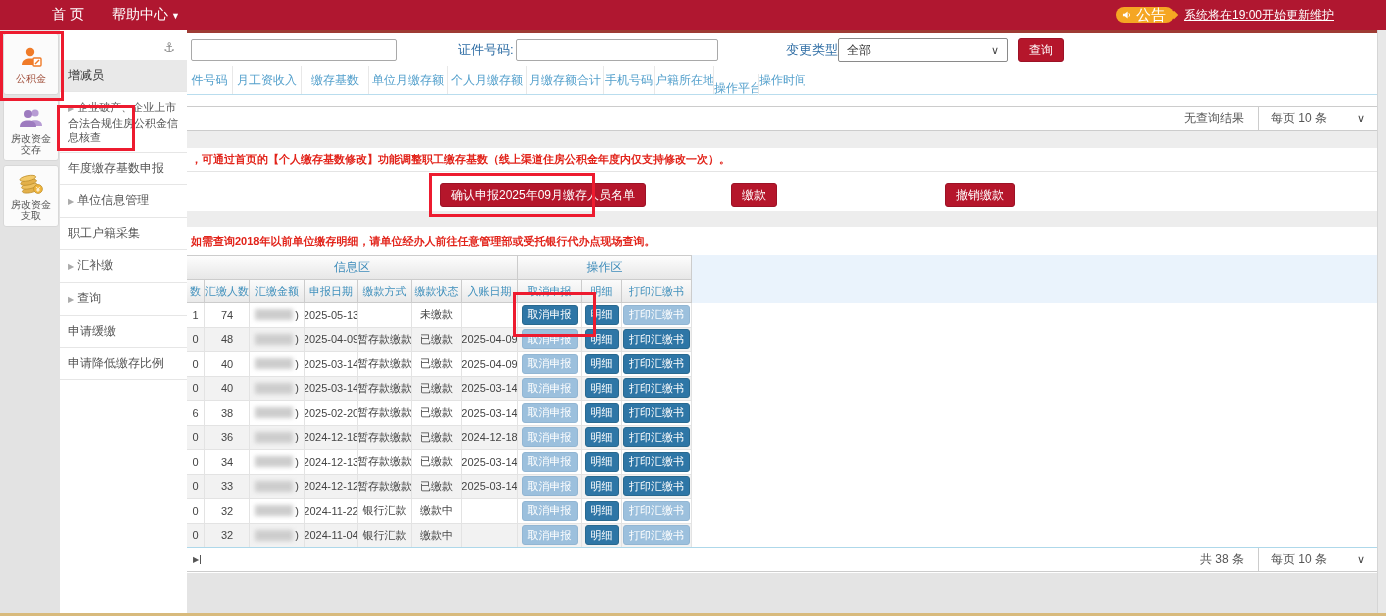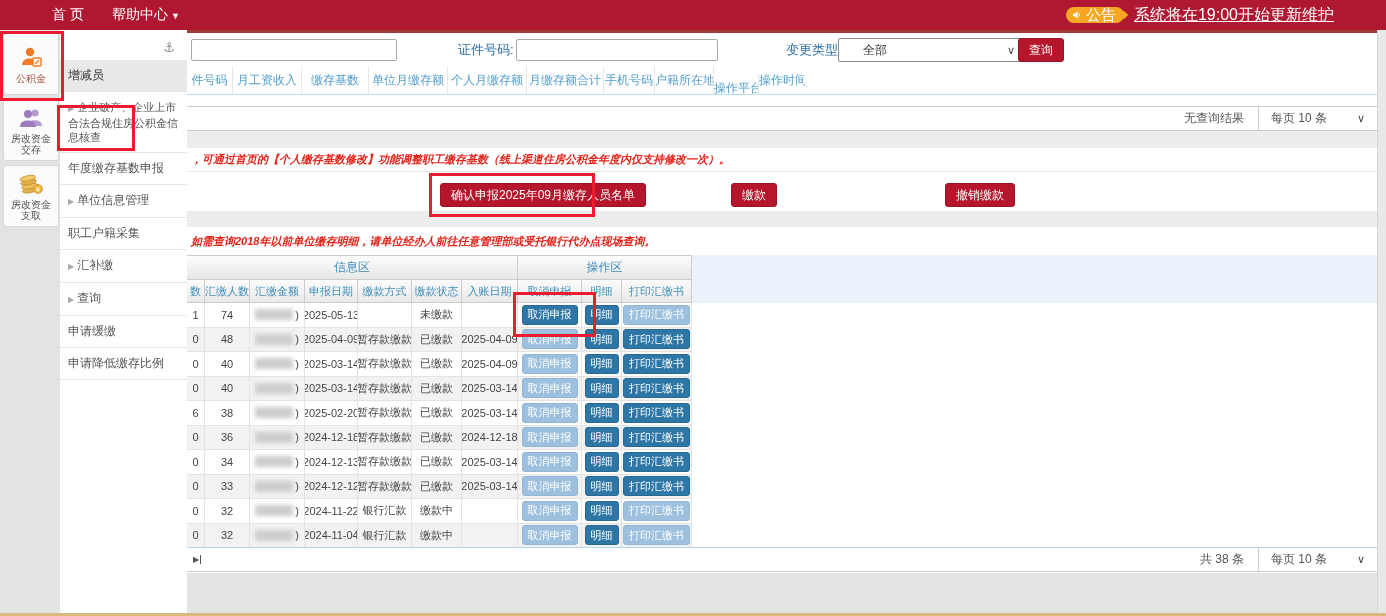--- a/index.html
+++ b/index.html
@@ -7,21 +7,21 @@
   .page{position:relative;width:1386px;height:616px;overflow:hidden;background:#fff;}
 
   
   .topbar{position:absolute;left:0;top:0;width:1386px;height:30px;background:#b01730;color:#fff;display:flex;align-items:center;}
   .topnav{display:flex;align-items:center;gap:28px;padding-left:52px;font-size:14px;}
   .topnav .navitem{cursor:pointer;white-space:nowrap;}
   .topnav .caret{font-size:9px;margin-left:3px;}
   .top-right{position:absolute;right:52px;top:0;height:30px;display:flex;align-items:center;gap:10px;}
   .announce-badge{position:relative;background:#f5a623;color:#fff;font-size:15px;border-radius:9px;height:16px;display:flex;align-items:center;gap:4px;padding:0 8px 0 6px;}
   .announce-badge .tip{position:absolute;right:-3px;top:5px;width:6px;height:6px;background:#f5a623;transform:rotate(45deg);}
-  .announce-link{color:#fff;font-size:16px;text-decoration:underline;cursor:pointer;white-space:nowrap;}
+  .announce-link{color:#fff;font-size:12px;text-decoration:underline;cursor:pointer;white-space:nowrap;}
 
   
   .leftrail{position:absolute;left:0;top:30px;width:60px;height:586px;background:#e3e3e3;border-right:1px solid #d0d0d0;padding-left:30px;}
   .railcard{position:absolute;left:3px;width:54px;height:60px;background:#fbfbfb;border:1px solid #d8d8d8;border-radius:3px;display:flex;flex-direction:column;align-items:center;justify-content:center;cursor:pointer;}
   .railcard .rlabel{font-size:10px;color:#555;text-align:center;line-height:11px;margin-top:3px;}
   .railcard.first .rlabel{color:#a04e3a;}
 
   
   .sidebar{position:absolute;left:60px;top:30px;width:127px;height:586px;background:#fff;border-right:1px solid #ccc;}
   .anchor-ico{position:absolute;right:12px;top:10px;font-size:13px;color:#8a8a8a;cursor:pointer;}
@@ -31,42 +31,42 @@
   .mitem.active{background:#e9e9e9;color:#333;}
   .mitem.two{font-size:11px;line-height:14px;}
 
   
   .main{position:absolute;left:187px;top:30px;width:1191px;height:586px;background:#fff;border-top:3px solid #9e3b34;}
 
   
   .search-row{position:absolute;left:0;top:5px;width:1191px;height:28px;}
   .inp{position:absolute;height:20px;border:1px solid #a9a9a9;background:#fff;border-radius:2px;font-size:12px;padding:0 4px;}
   .flabel{position:absolute;font-size:13px;color:#2e6da4;line-height:24px;white-space:nowrap;}
-  .selectbox{position:absolute;height:22px;border:1px solid #8a8a8a;background:#fff;border-radius:2px;font-size:12px;color:#333;display:flex;align-items:center;justify-content:space-between;padding:0 24px;cursor:pointer;}
+  .selectbox{position:absolute;height:22px;border:1px solid #8a8a8a;background:#fff;border-radius:2px;font-size:12px;color:#333;display:flex;align-items:center;justify-content:space-between;padding:0 8px;cursor:pointer;}
   .selectbox .chev{color:#444;font-size:11px;}
   .rbtn{display:inline-flex;align-items:center;justify-content:center;background:#b5162b;color:#fff;border:1px solid #9c1226;border-radius:3px;font-size:12px;height:22px;padding:0 10px;cursor:pointer;white-space:nowrap;}
 
   
   .t1head{position:absolute;left:0;top:33px;width:1191px;height:28px;border-bottom:1px solid #b9ddee;display:flex;align-items:center;}
   .t1h{font-size:12px;color:#54a0cc;text-align:center;border-right:1px solid #e8e8e8;line-height:28px;white-space:nowrap;overflow:hidden;}
   .t1empty{position:absolute;left:0;top:62px;width:1191px;height:11px;background:#fff;}
 
   
   .pagerbar{position:absolute;left:0;width:1191px;height:25px;border:1px solid #ccc;border-left:none;box-sizing:border-box;background:#fff;display:flex;align-items:center;font-size:12px;color:#555;}
   .pagerbar .spacer{flex:1;}
   .pgtext{margin-right:14px;white-space:nowrap;}
   .pagesize{border-left:1px solid #ccc;height:100%;display:flex;align-items:center;padding:0 12px;gap:30px;white-space:nowrap;}
   .pagesize .chev{font-size:11px;color:#444;cursor:pointer;}
   .scroll-end{display:flex;align-items:center;margin-left:6px;color:#555;}
   .scroll-end .tri{font-size:8px;}
   .scroll-end .bar{display:inline-block;width:1px;height:9px;background:#555;margin-left:1px;}
 
   .gap{position:absolute;left:0;width:1191px;background:#ededed;}
 
-  .notice{position:absolute;left:4px;font-size:11px;font-style:italic;font-weight:bold;color:#e2231a;white-space:nowrap;}
+  .notice{position:absolute;left:4px;font-size:11px;font-weight:bold;color:#e2231a;white-space:nowrap;}
 
   
   .actrow{position:absolute;left:0;top:138px;width:1191px;height:40px;background:#fff;border-top:1px solid #e4e4e4;}
 
   
   .t2{position:absolute;left:0;top:222px;width:505px;}
   .t2grid{display:grid;grid-template-columns:18px 45px 55px 53px 54px 50px 56px 64px 40px 70px;}
   .t2 .gh{display:grid;grid-template-columns:331px 174px;height:25px;}
   .t2 .gh div{background:linear-gradient(#fdfdfd,#e7e7e7);border-right:1px solid #ccc;border-bottom:1px solid #ccc;border-top:1px solid #ccc;color:#3e8cba;font-size:12px;display:flex;align-items:center;justify-content:center;}
   .t2 .ch{height:23px;}

